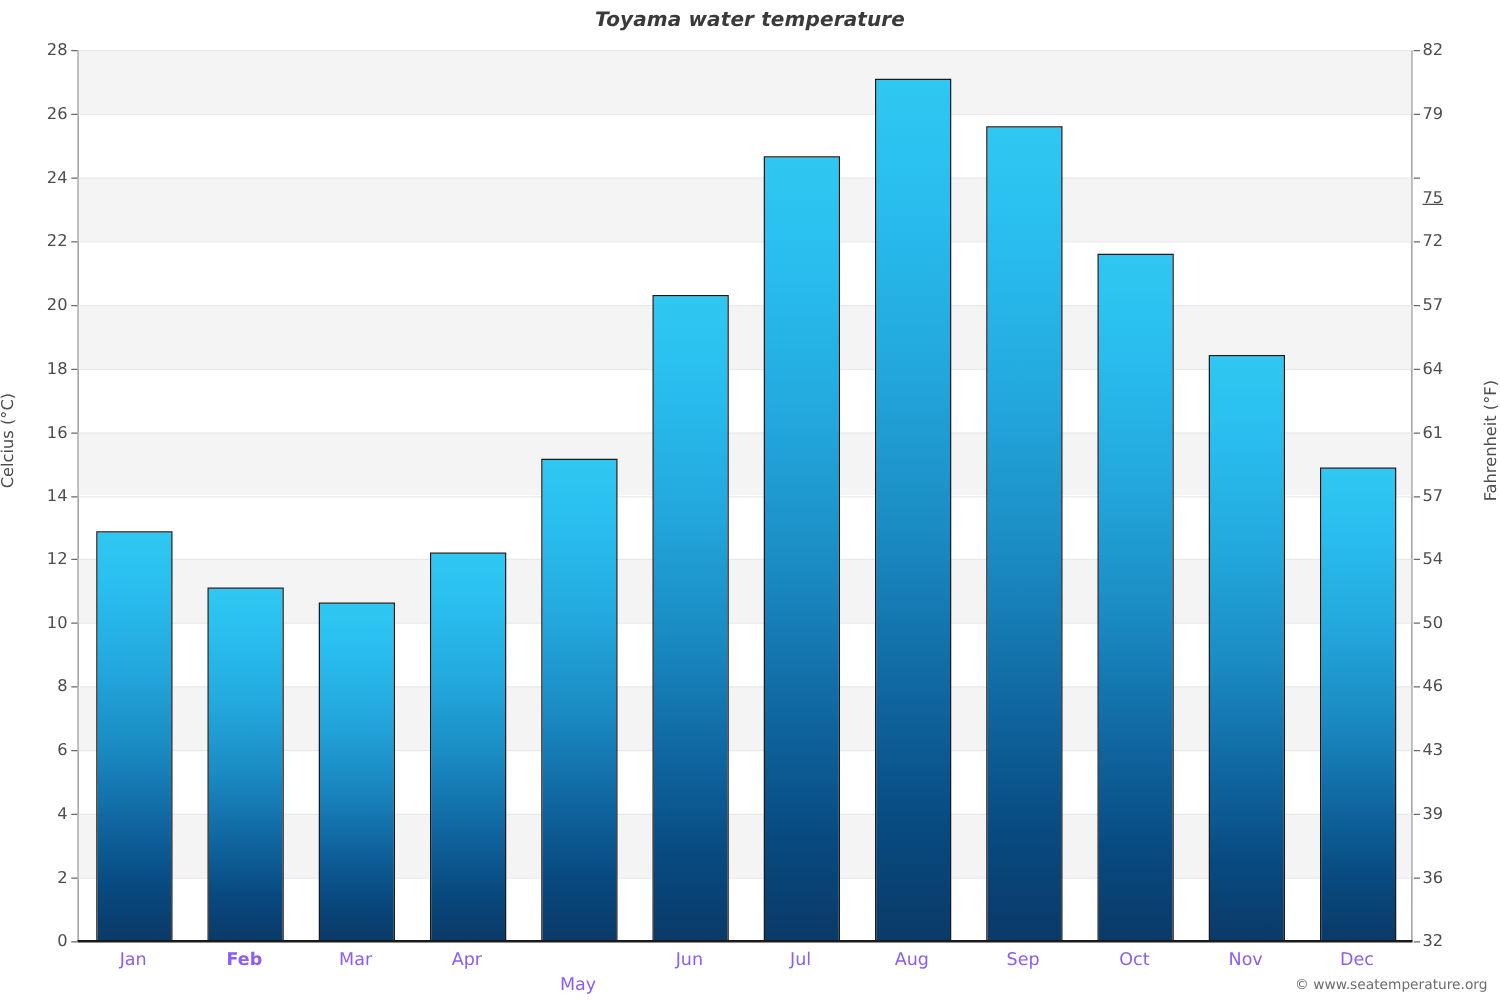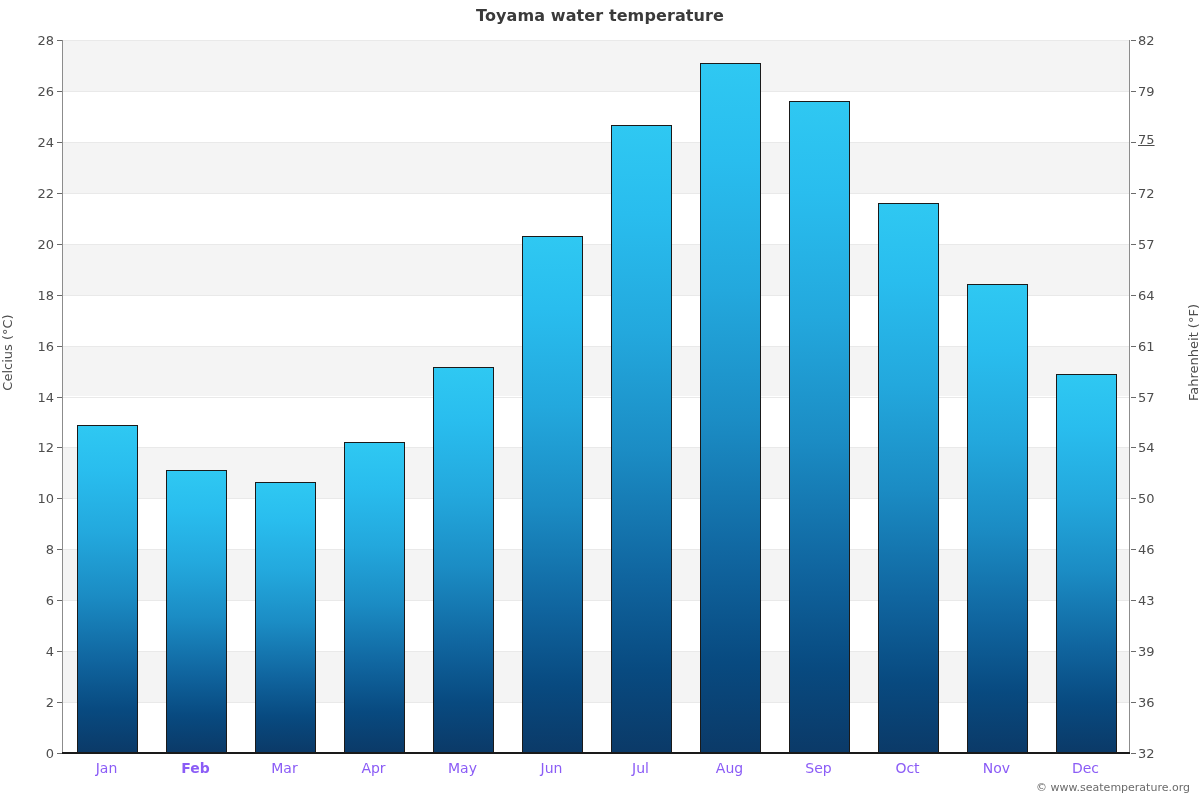--- a/index.html
+++ b/index.html
@@ -17,20 +17,21 @@
 
   
   #chart-title {
     position: absolute;
     left: 0; top: 6px; width: 1200px;
     text-align: center;
     font-size: 16px;
     font-weight: bold;
     color: #3a3a3a;
     letter-spacing: 0.1px;
+    font-style: italic;
   }
 
   
   #plot-area {
     position: absolute;
     left: 62px; top: 40px;
     width: 1068px; height: 713px;
     background: #ffffff;
     border-left: 1px solid #8c8c8c;
     border-right: 1px solid #8c8c8c;
@@ -170,21 +171,21 @@
       <div class="ytick-right" style="top: 605.143px;">39</div>
       <div class="ytick-right" style="top: 554.214px;">43</div>
       <div class="ytick-right" style="top: 503.286px;">46</div>
       <div class="ytick-right" style="top: 452.357px;">50</div>
       <div class="ytick-right" style="top: 401.429px;">54</div>
       <div class="ytick-right" style="top: 350.5px;">57</div>
       <div class="ytick-right" style="top: 299.571px;">61</div>
       <div class="ytick-right" style="top: 248.643px;">64</div>
       <div class="ytick-right" style="top: 197.714px;">57</div>
       <div class="ytick-right" style="top: 146.786px;">72</div>
-      <div class="ytick-right" style="top: 93px; text-decoration: underline;">75</div>
+      <div class="ytick-right" style="top: 112px; text-decoration: underline;">75</div>
       <div class="ytick-right" style="top: 44.9286px;">79</div>
       <div class="ytick-right" style="top: -6px;">82</div>
     </div>
 
   <div id="plot-area">
     <div id="band-layer">
         <div class="band" style="top: 0px; height: 50.9286px;"></div>
         <div class="band" style="top: 101.857px; height: 50.9286px;"></div>
         <div class="band" style="top: 203.714px; height: 50.9286px;"></div>
         <div class="band" style="top: 305.571px; height: 50.9286px;"></div>
@@ -227,21 +228,21 @@
   <div id="axis-baseline"></div>
 
   <div id="ylabel-left">Celcius (°C)</div>
   <div id="ylabel-right">Fahrenheit (°F)</div>
 
   <div id="xtick-row">
       <div class="xtick" style="left: 0px; width: 89px;">Jan</div>
       <div class="xtick" style="left: 89px; width: 89px; font-weight: bold;">Feb</div>
       <div class="xtick" style="left: 178px; width: 89px;">Mar</div>
       <div class="xtick" style="left: 267px; width: 89px;">Apr</div>
-      <div class="xtick" style="left: 356px; width: 89px;">May</div>
+      <div class="xtick" style="left: 356px; width: 89px; margin-top: 20px;">May</div>
       <div class="xtick" style="left: 445px; width: 89px;">Jun</div>
       <div class="xtick" style="left: 534px; width: 89px;">Jul</div>
       <div class="xtick" style="left: 623px; width: 89px;">Aug</div>
       <div class="xtick" style="left: 712px; width: 89px;">Sep</div>
       <div class="xtick" style="left: 801px; width: 89px;">Oct</div>
       <div class="xtick" style="left: 890px; width: 89px;">Nov</div>
       <div class="xtick" style="left: 979px; width: 89px;">Dec</div>
     </div>
 
   <div id="credit">© www.seatemperature.org</div>

